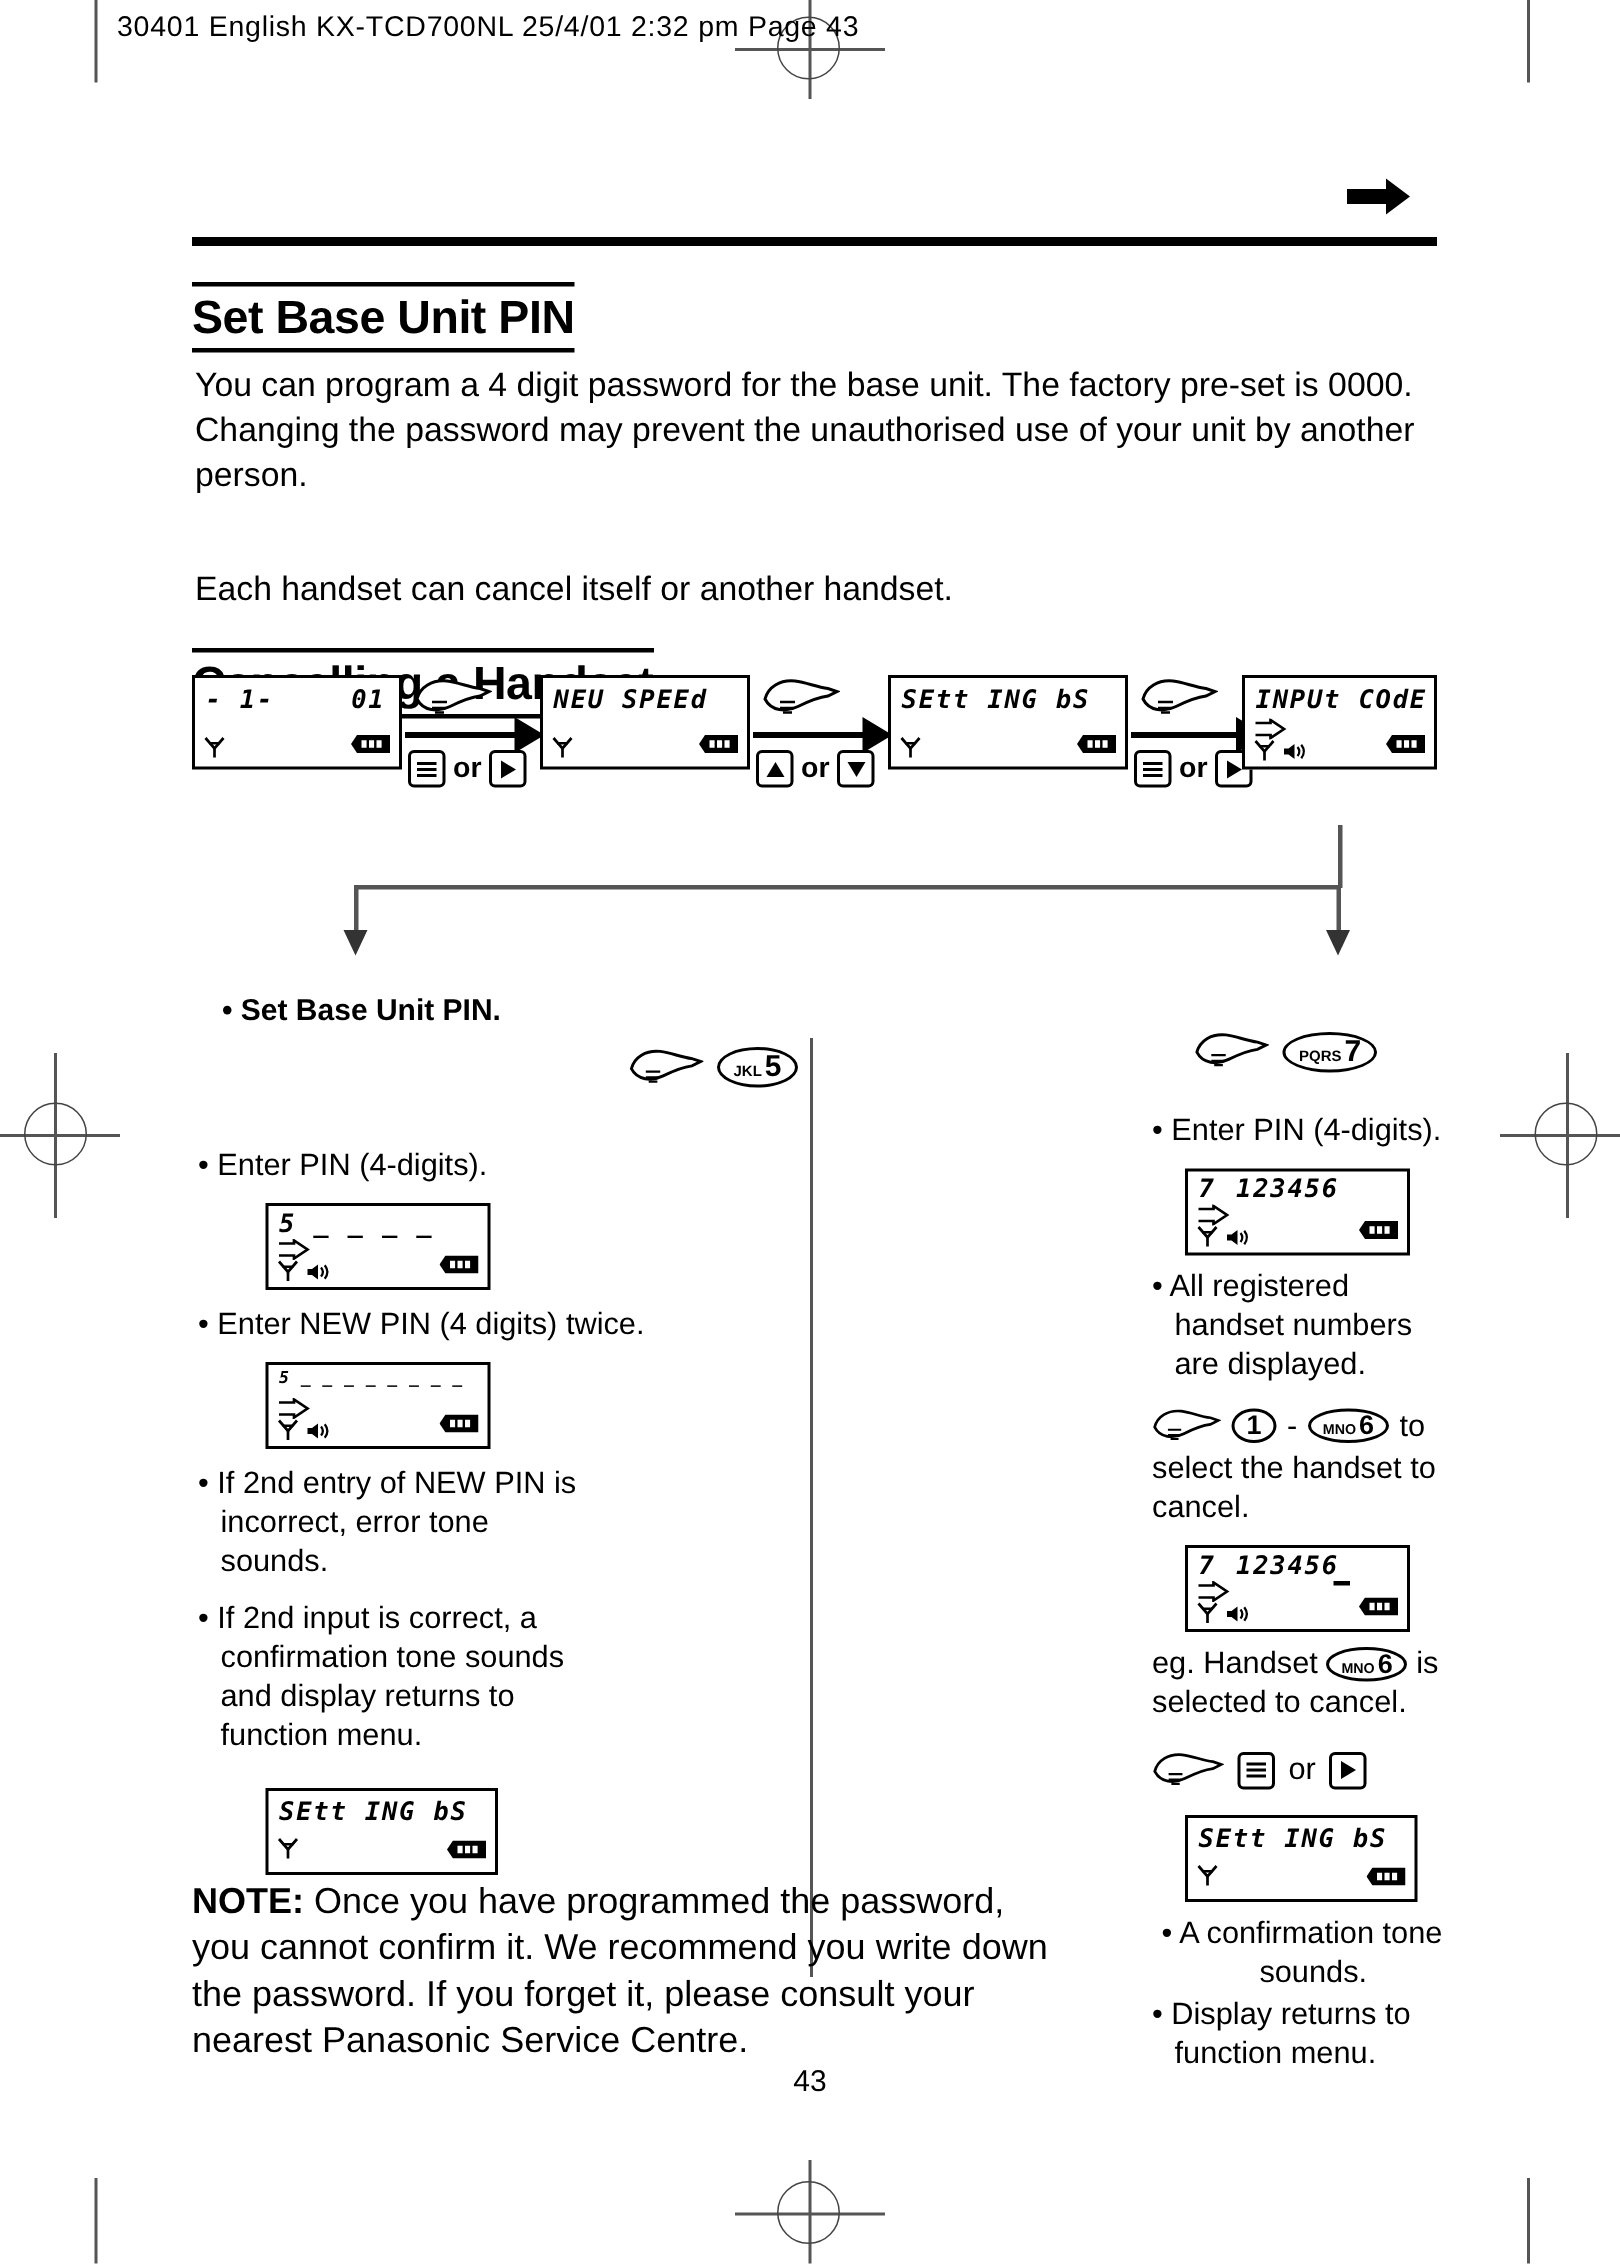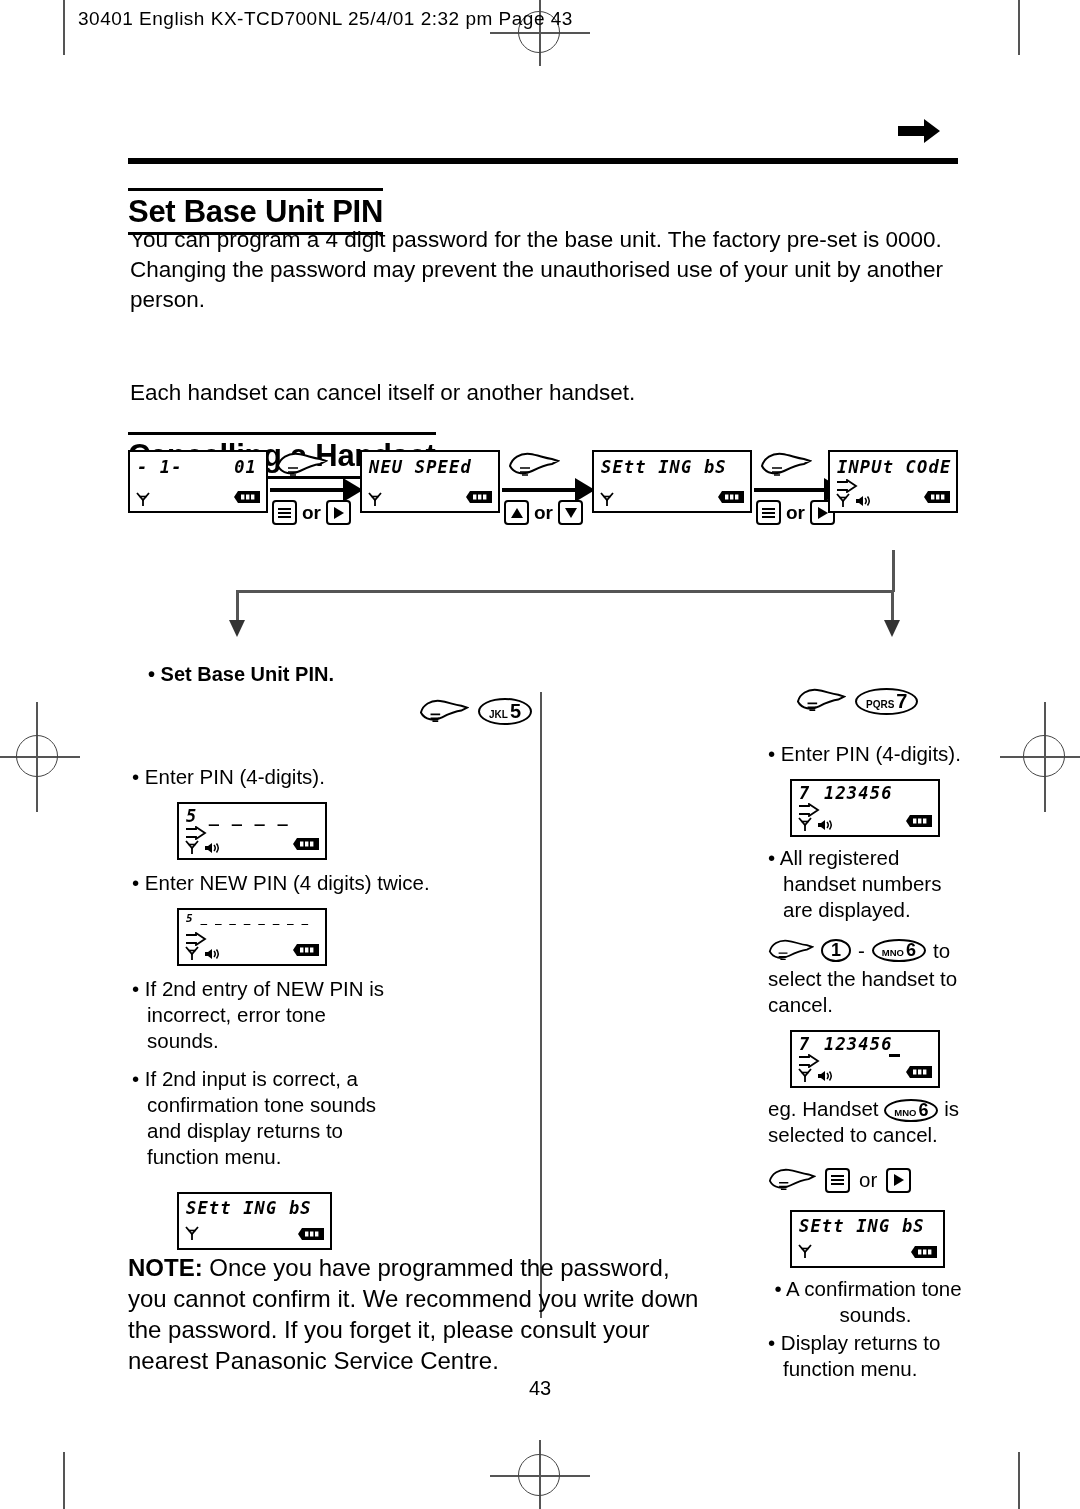--- a/index.html
+++ b/index.html
@@ -61,21 +61,21 @@
   .title-wrap1 { position: absolute; left: 0; top: 78px; }
   .title-wrap2 { position: absolute; left: 0; top: 322px; }
 
   .body-text {
     position: absolute;
     left: 2px;
     font-size: 22.5px;
     line-height: 30px;
     width: 826px;
   }
-  .bt1 { top: 115px; }
+  .bt1 { top: 132px; }
   .bt2 { top: 268px; }
 
   
   .flow { position: absolute; left: 0; top: 318px; width: 840px; height: 130px; }
   .standby-label {
     position: absolute; left: 20px; top: 0px;
     font-size: 15.5px;
     margin-top: 20px;
   }
 

